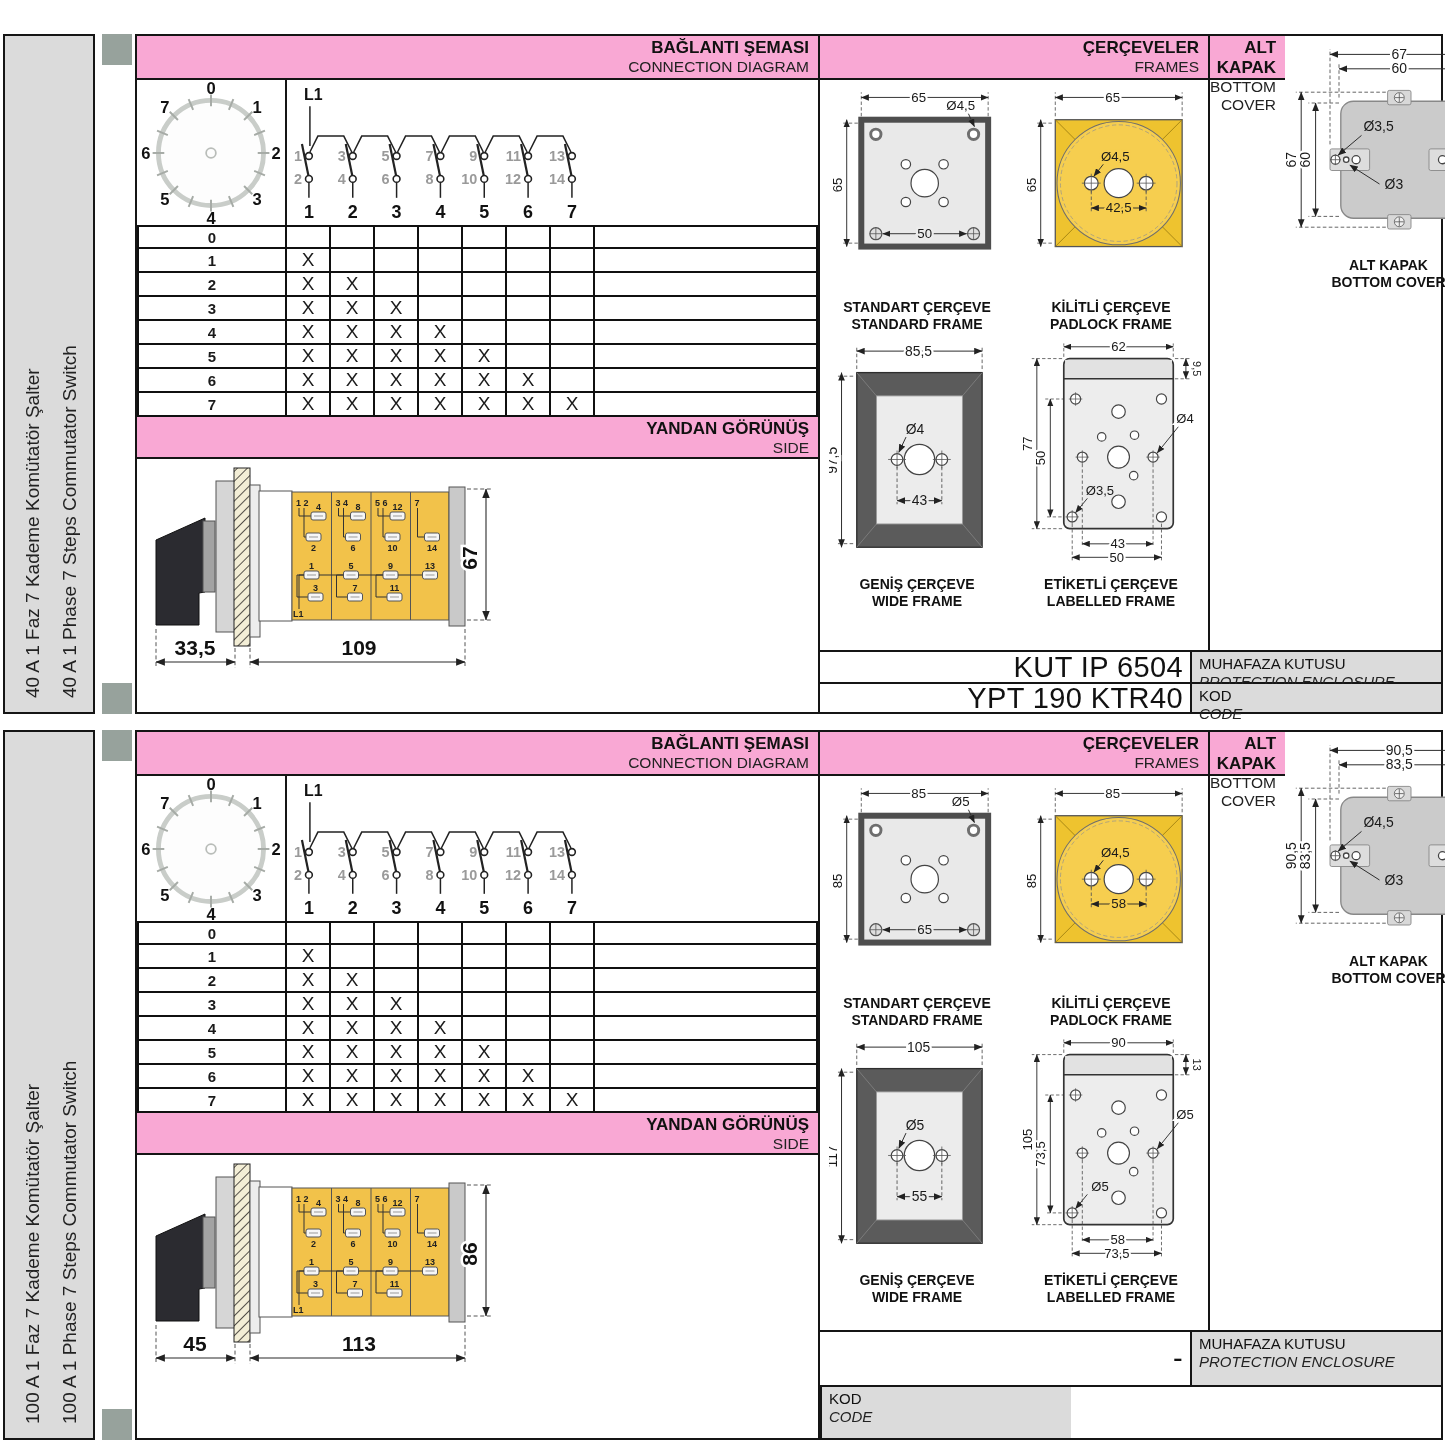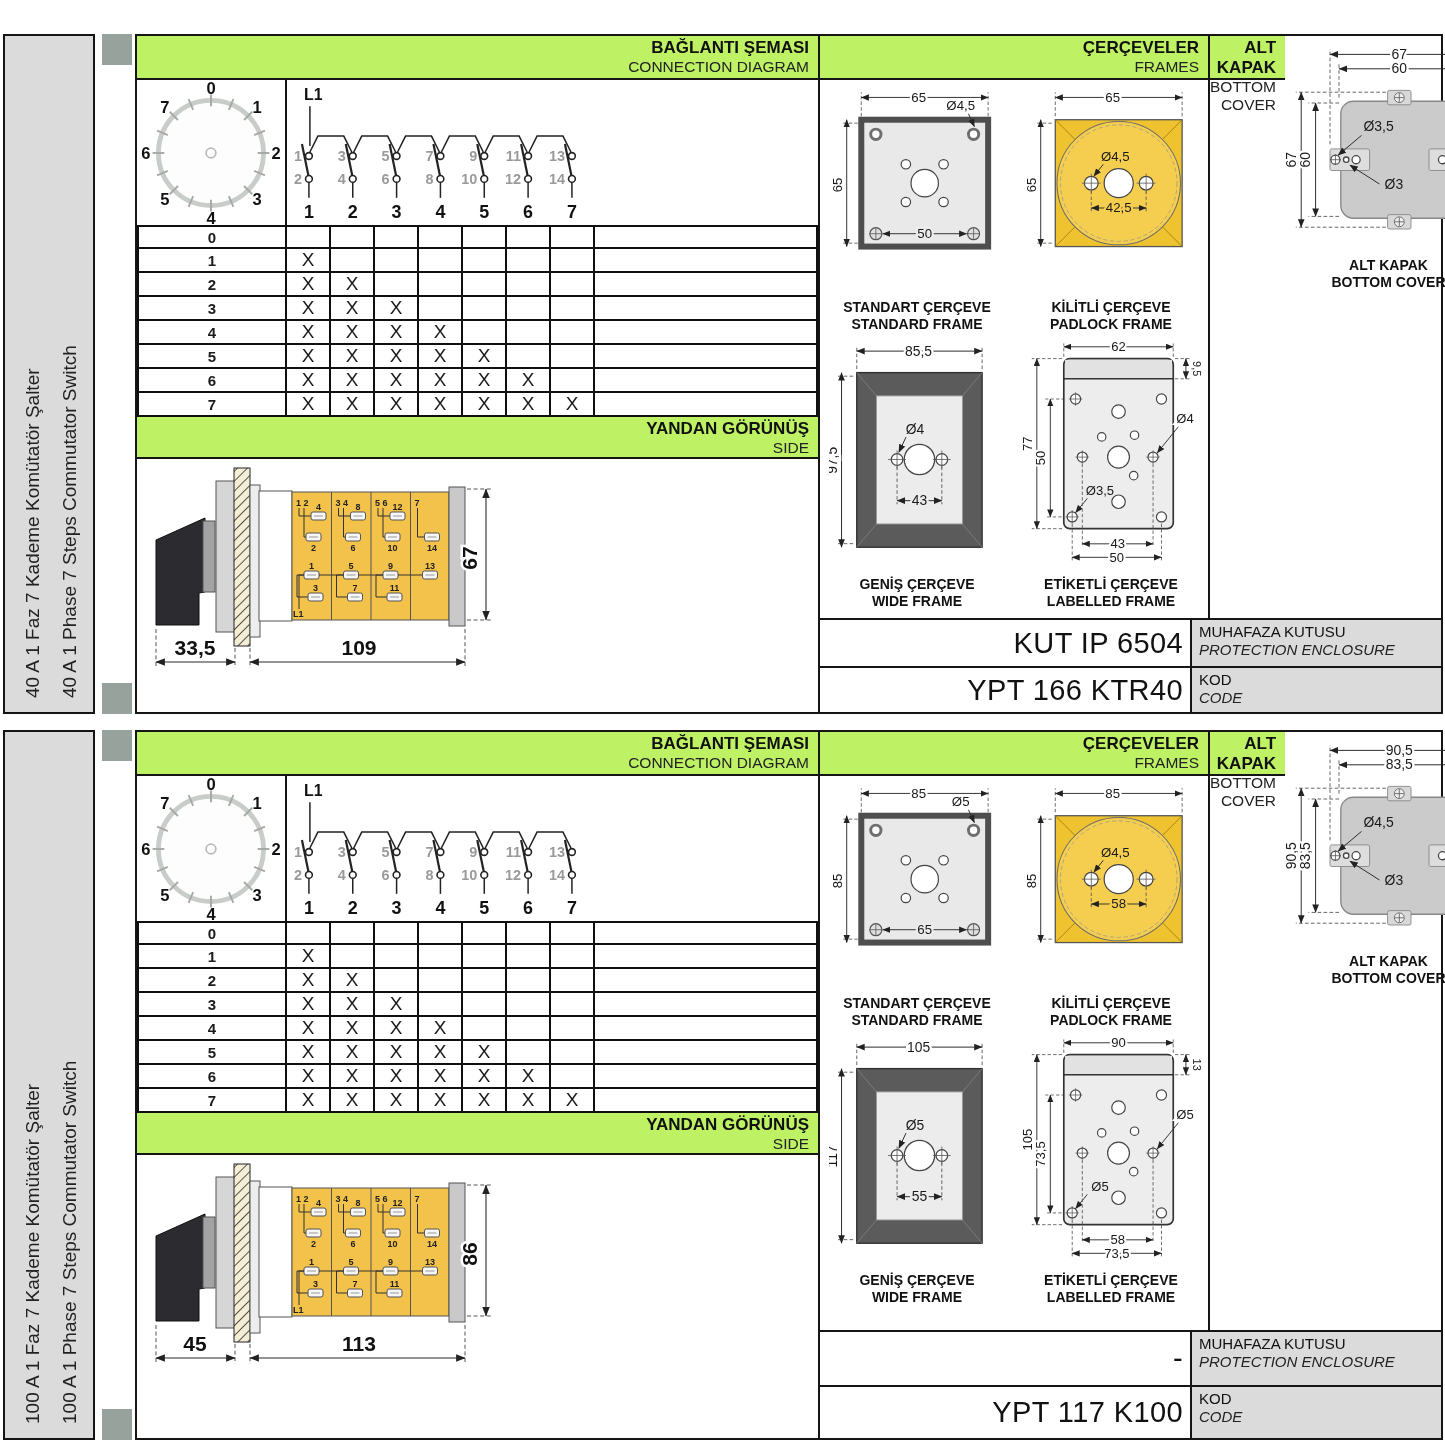--- a/index.html
+++ b/index.html
@@ -23,21 +23,21 @@
 
   
   .content{position:absolute;left:135px;right:2px;top:0;bottom:0;border:2px solid #151515;display:flex;background:#fff;box-sizing:border-box;}
   .conn-col{width:683px;min-width:683px;border-right:2px solid #151515;display:flex;flex-direction:column;box-sizing:border-box;}
   .right-area{flex:1;display:flex;flex-direction:column;min-width:0;}
   .right-top{flex:1;display:flex;min-height:0;}
   .frames-col{width:390px;min-width:390px;border-right:2px solid #151515;display:flex;flex-direction:column;box-sizing:border-box;}
   .cover-col{flex:1;display:flex;flex-direction:row;min-width:0;}
 
   
-  .band{height:44px;background:#bef264;border-bottom:2px solid #151515;text-align:right;padding:2px 9px 0 0;box-sizing:border-box;}
+  .band{height:44px;background:#f9a8d4;border-bottom:2px solid #151515;text-align:right;padding:2px 9px 0 0;box-sizing:border-box;}
   .band-tr{font-weight:bold;font-size:17px;line-height:20px;color:#111;}
   .band-en{font-size:15.5px;line-height:18px;color:#222;}
   .it{}
 
   
   .diagram{height:145px;display:flex;}
   .dial-box{width:150px;min-width:150px;border-right:2px solid #151515;box-sizing:border-box;background:#fff;}
   .dial-box svg{width:146px;height:143px;display:block;margin:1px auto 0;}
   .contacts-box{flex:1;}
   .contacts-box svg{width:100%;height:145px;display:block;}
@@ -59,21 +59,21 @@
   .f-top svg{height:216px;}
   .f-bot svg{height:240px;}
   .frame-caption{font-weight:bold;font-size:14px;text-align:center;line-height:1.18;margin:1px 0 3px;color:#111;}
 
   
   .cover-body{display:flex;flex-direction:column;align-items:center;padding-top:4px;}
   .cover-body svg{height:216px;}
 
   
   .codes{border-top:2px solid #151515;}
-  .code-row{display:flex;height:46px;box-sizing:border-box;}
+  .code-row{display:flex;height:30px;box-sizing:border-box;}
   .row-1 .code-row{height:53px;}
   .code-row + .code-row{border-top:2px solid #151515;}
   .code-value{flex:1;display:flex;justify-content:flex-end;align-items:center;padding-right:7px;font-size:29px;letter-spacing:0.4px;color:#111;}
   .code-label{width:251px;min-width:251px;background:#DBDBDB;border-left:2px solid #151515;padding:3px 0 0 7px;box-sizing:border-box;}
   .cl-tr{font-weight:normal;font-size:15px;line-height:18px;color:#111;}
   .cl-en{font-style:italic;font-size:15px;line-height:17px;color:#222;}
 
   
   svg text{font-family:"Liberation Sans",sans-serif;}
   .dim{font-size:15.5px;fill:#1a1a1a;}
@@ -620,21 +620,21 @@
 
       <div class="codes">
         <div class="code-row">
           <div class="code-value">KUT IP 6504</div>
           <div class="code-label">
             <div class="cl-tr">MUHAFAZA KUTUSU</div>
             <div class="cl-en">PROTECTION ENCLOSURE</div>
           </div>
         </div>
         <div class="code-row">
-          <div class="code-value">YPT 166 KTR40</div>
+          <div class="code-value">YPT 190 KTR40</div>
           <div class="code-label">
             <div class="cl-tr">KOD</div>
             <div class="cl-en">CODE</div>
           </div>
         </div>
       </div>
     </div>
   </div>
 </section>
     <section class="product-row row-1">
@@ -1140,21 +1140,20 @@
 
       <div class="codes">
         <div class="code-row">
           <div class="code-value">-</div>
           <div class="code-label">
             <div class="cl-tr">MUHAFAZA KUTUSU</div>
             <div class="cl-en">PROTECTION ENCLOSURE</div>
           </div>
         </div>
         <div class="code-row">
-          <div class="code-value">YPT 117 K100</div>
           <div class="code-label">
             <div class="cl-tr">KOD</div>
             <div class="cl-en">CODE</div>
           </div>
         </div>
       </div>
     </div>
   </div>
 </section>
   </div>

